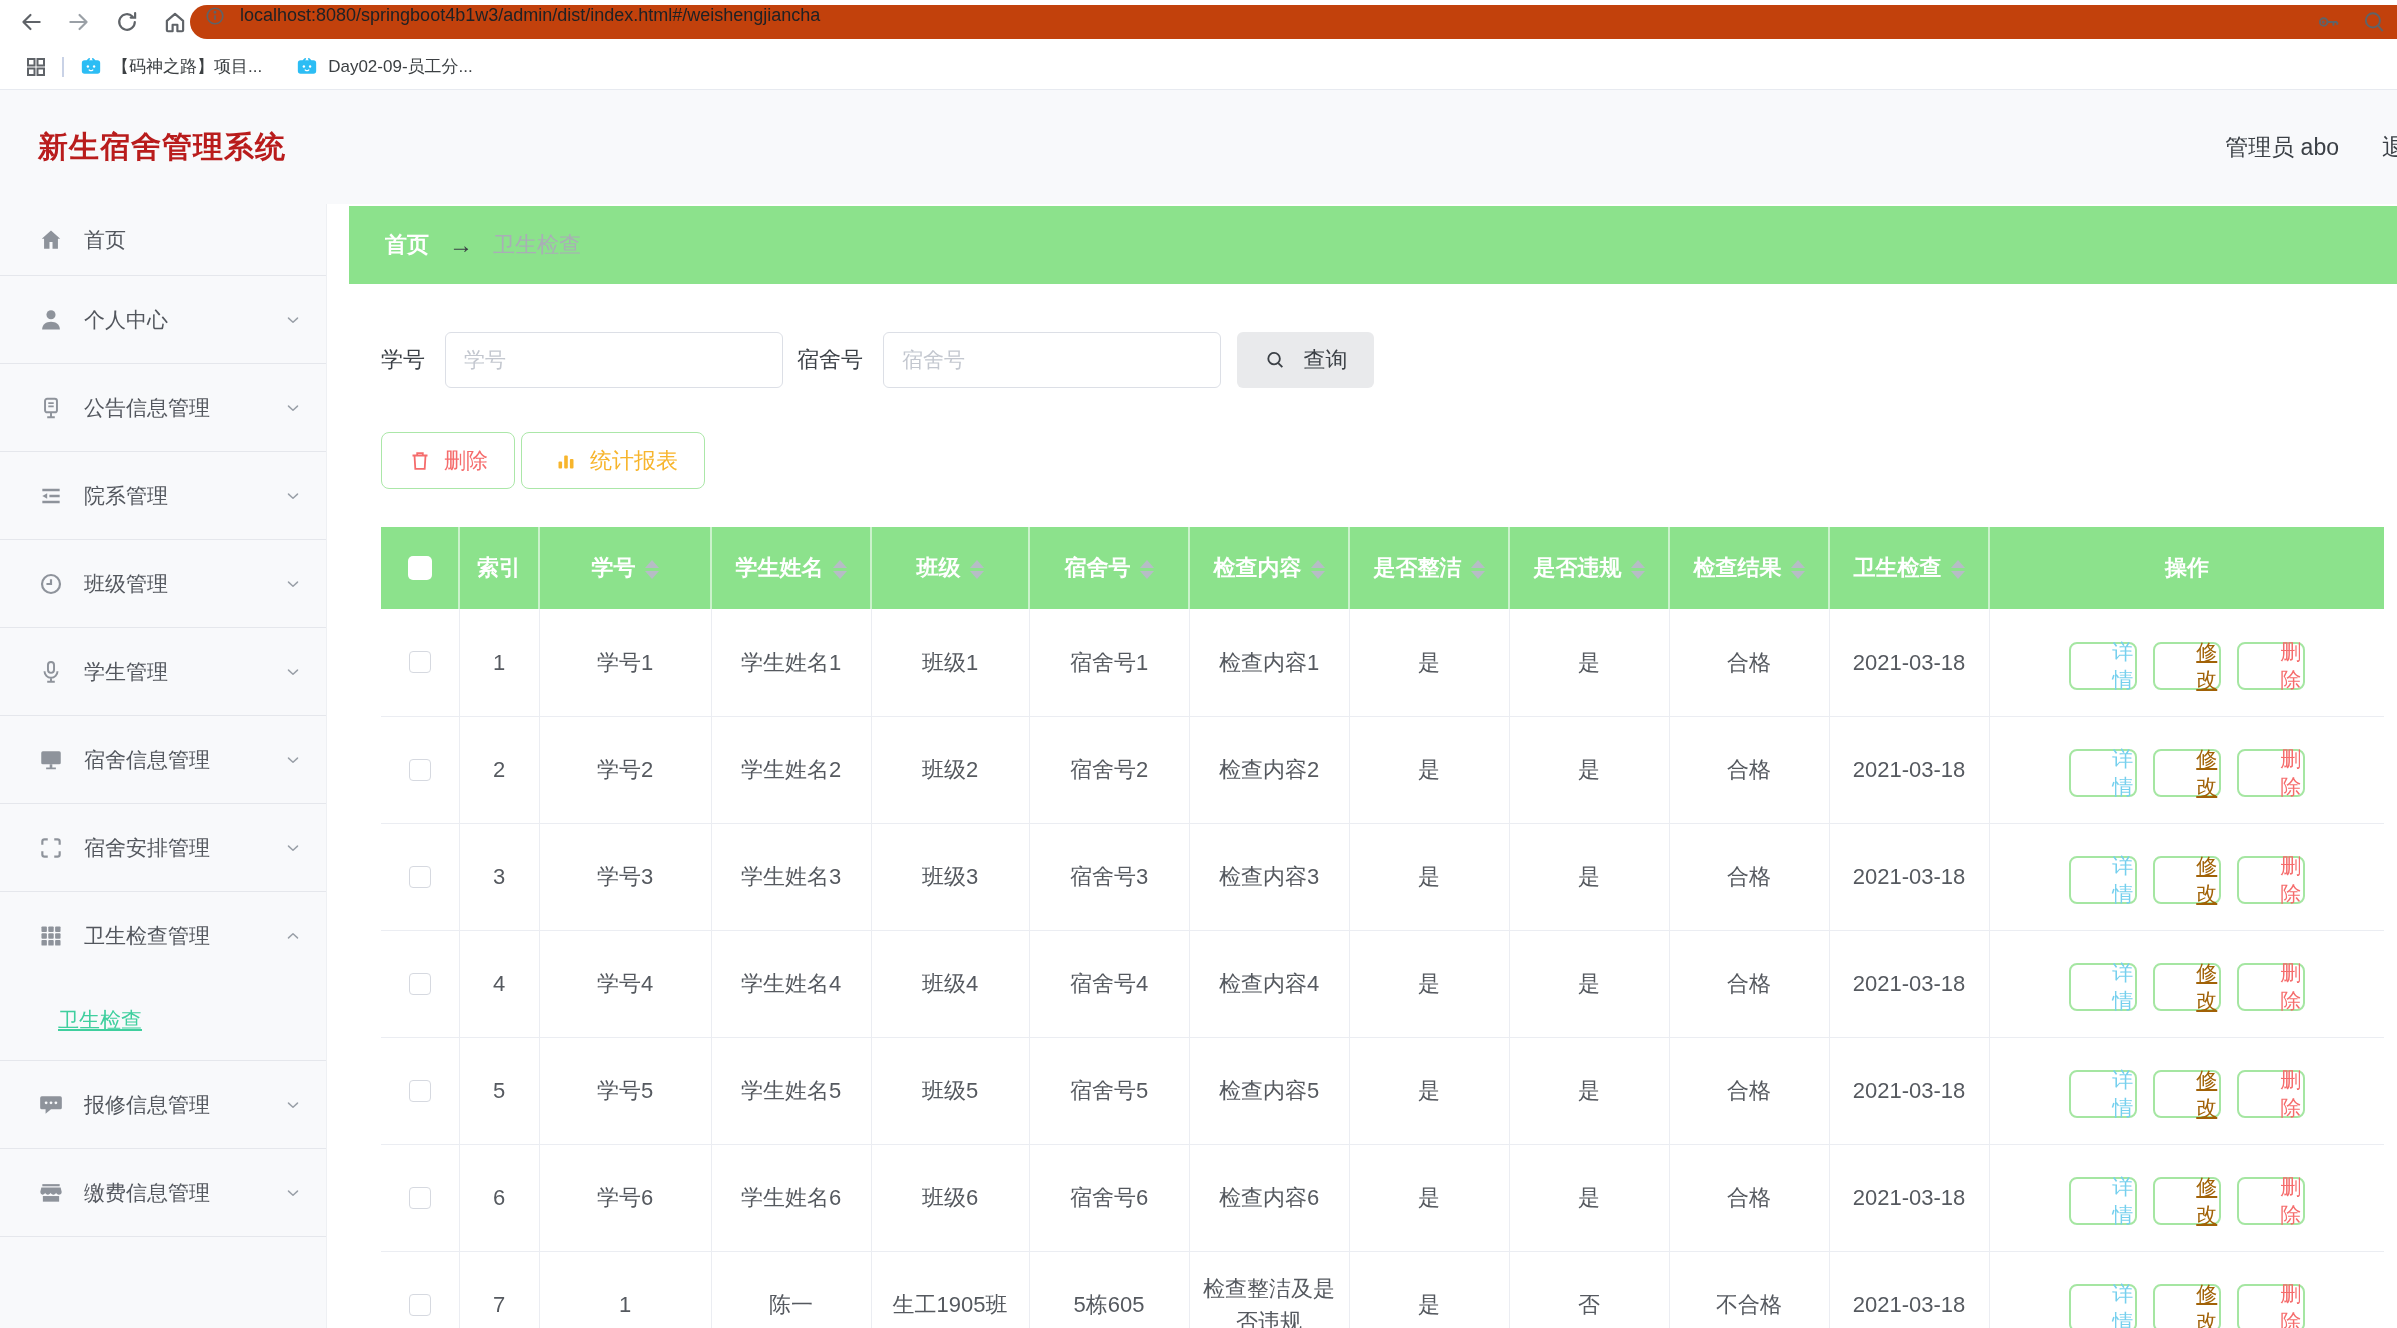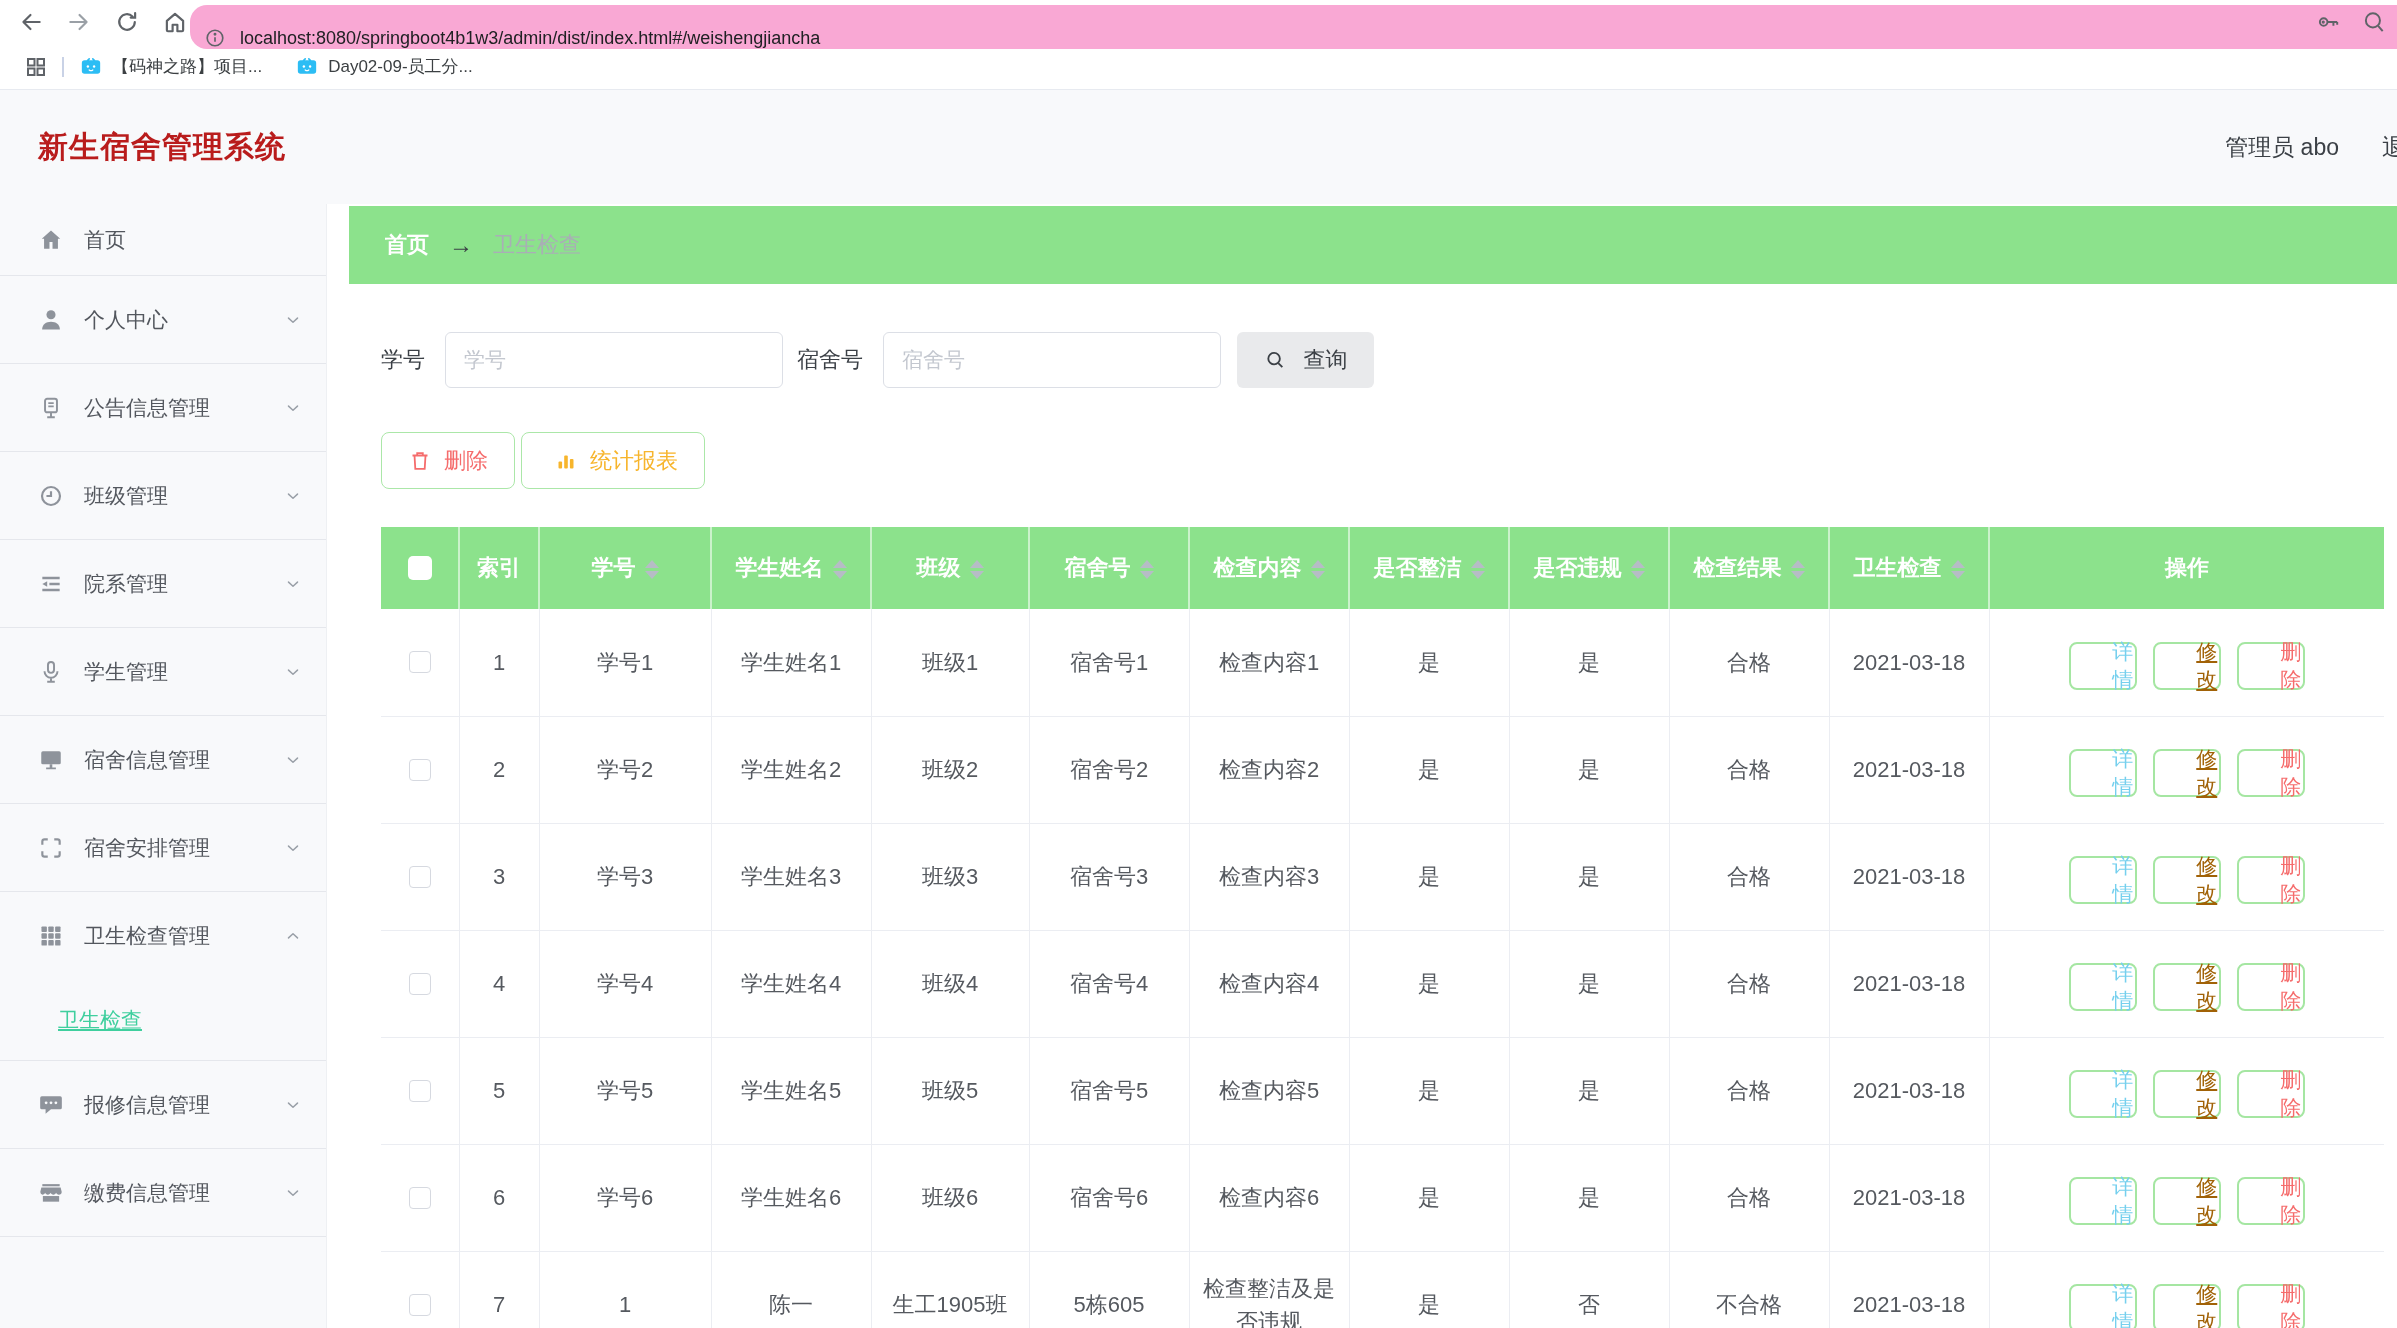--- a/index.html
+++ b/index.html
@@ -6,22 +6,22 @@
   html,body { background:#ffffff; }
   .screen { position:relative; width:2397px; height:1328px; overflow:hidden; background:#fff;
             font-family:"Liberation Sans","DejaVu Sans",sans-serif; }
 
   
   .chrome { background:#fff; }
   .chrome-top { height:44px; position:relative; display:flex; align-items:center; }
   .nav-icons { display:flex; align-items:center; gap:22px; padding-left:18px; }
   .cicon { width:26px; height:26px; display:inline-flex; }
   .cicon svg { width:100%; height:100%; }
-  .omnibox { position:absolute; left:190px; right:0; top:5px; height:44px; background:#f9a8d4;
-             border-radius:17px 0 0 17px; display:flex; align-items:flex-end; padding-left:14px; }
+  .omnibox { position:absolute; left:190px; right:0; top:5px; height:34px; background:#c2410c;
+             border-radius:17px 0 0 17px; display:flex; align-items:flex-start; padding-left:14px; }
   .omnibox .url { font-size:18px; color:#202124; margin-left:14px; white-space:nowrap; }
   .omni-right { position:absolute; right:10px; top:4px; display:flex; gap:20px; }
   .bookmarks { height:46px; display:flex; align-items:center; padding-left:24px;
                border-bottom:1px solid #e7eaf0; }
   .bm { display:flex; align-items:center; gap:10px; font-size:17px; color:#3c4043; cursor:pointer; }
   .bm + .bm { margin-left:34px; }
   .bm .cicon { width:22px; height:22px; }
   .bm-sep { width:2px; height:20px; background:#c9d2e6; margin:0 16px 0 14px; }
 
   
@@ -220,38 +220,38 @@
               <path d="M9.5 7.5h5M9.5 10.5h5M12 16v4M8.5 20.5h7"></path>
             </svg>
           </span>
           <span class="lbl">公告信息管理</span>
           <span class="chev"><svg viewBox="0 0 24 24" fill="none" stroke="currentColor" stroke-width="2" stroke-linecap="round" stroke-linejoin="round">
               <path d="M6 9.5l6 5.5 6-5.5"></path>
             </svg></span>
         </div>
         <div class="side-item">
           <span class="icon">
+            <svg viewBox="0 0 24 24" fill="none" stroke="currentColor" stroke-width="2.2">
+              <path d="M4 6.5h16M10.5 12H20M4 17.5h16"></path>
+              <path d="M4 12l4.5-2.6v5.2z" fill="currentColor" stroke="none"></path>
+            </svg>
+          </span>
+          <span class="lbl">院系管理</span>
+          <span class="chev"><svg viewBox="0 0 24 24" fill="none" stroke="currentColor" stroke-width="2" stroke-linecap="round" stroke-linejoin="round">
+              <path d="M6 9.5l6 5.5 6-5.5"></path>
+            </svg></span>
+        </div>
+        <div class="side-item">
+          <span class="icon">
             <svg viewBox="0 0 24 24" fill="none" stroke="currentColor" stroke-width="2">
               <circle cx="12" cy="12" r="8.3"></circle>
               <path d="M12 7.6V12H7.8"></path>
             </svg>
           </span>
           <span class="lbl">班级管理</span>
-          <span class="chev"><svg viewBox="0 0 24 24" fill="none" stroke="currentColor" stroke-width="2" stroke-linecap="round" stroke-linejoin="round">
-              <path d="M6 9.5l6 5.5 6-5.5"></path>
-            </svg></span>
-        </div>
-        <div class="side-item">
-          <span class="icon">
-            <svg viewBox="0 0 24 24" fill="none" stroke="currentColor" stroke-width="2.2">
-              <path d="M4 6.5h16M10.5 12H20M4 17.5h16"></path>
-              <path d="M4 12l4.5-2.6v5.2z" fill="currentColor" stroke="none"></path>
-            </svg>
-          </span>
-          <span class="lbl">院系管理</span>
           <span class="chev"><svg viewBox="0 0 24 24" fill="none" stroke="currentColor" stroke-width="2" stroke-linecap="round" stroke-linejoin="round">
               <path d="M6 9.5l6 5.5 6-5.5"></path>
             </svg></span>
         </div>
         <div class="side-item">
           <span class="icon">
             <svg viewBox="0 0 24 24" fill="none" stroke="currentColor" stroke-width="1.8">
               <rect x="9.2" y="2.8" width="5.6" height="10" rx="2.8"></rect>
               <path d="M6 11.3a6 6 0 0 0 12 0M12 17.3V21M8.5 21h7"></path>
             </svg>

